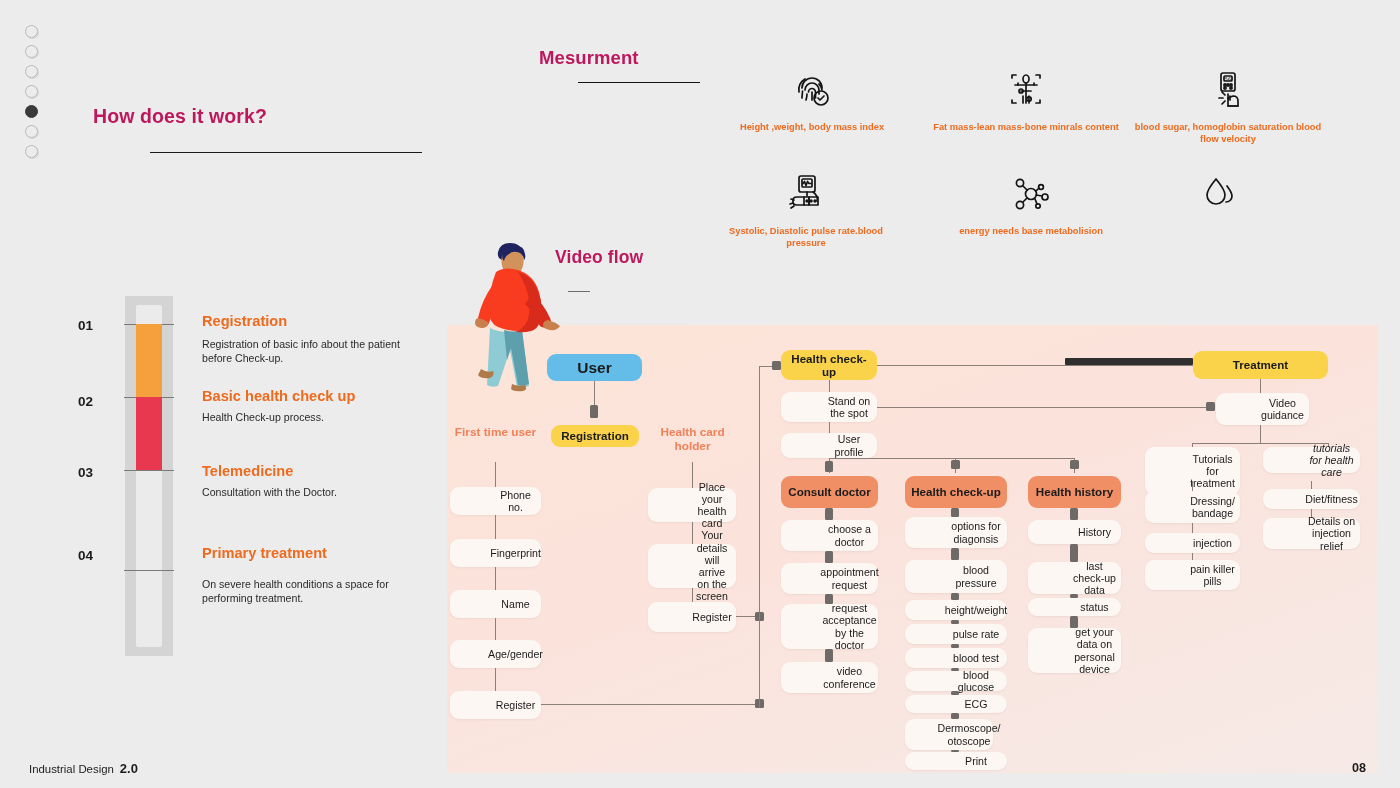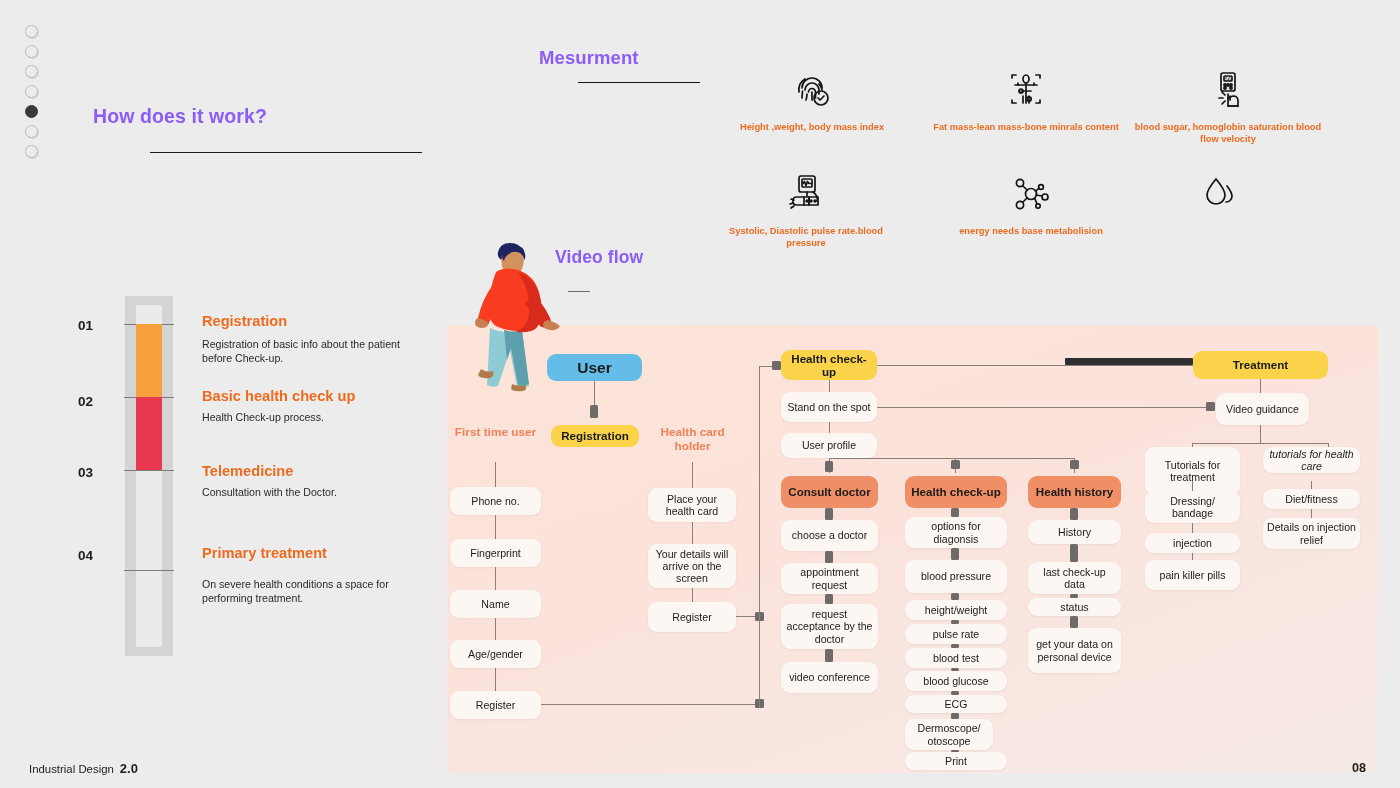--- a/index.html
+++ b/index.html
@@ -16,21 +16,21 @@
   .nav-dot {
     width: 13px; height: 13px; border-radius: 50%;
     border: 1px solid #b9b9b9; background: transparent;
     margin-bottom: 7px;
     box-shadow: 1px 1px 0 #d6d6d6;
   }
   .nav-dot.active { background: #3a3a3a; border-color: #3a3a3a; box-shadow: none; }
 
   
   .section-title {
-    position: absolute; font-weight: bold; color: #8b5cf6; letter-spacing: .1px;
+    position: absolute; font-weight: bold; color: #be185d; letter-spacing: .1px;
   }
   #hdiw-title { left: 93px; top: 105px; font-size: 19.5px; }
   #hdiw-rule {
     position: absolute; left: 150px; top: 152px; width: 272px; height: 0;
     border-top: 1.6px solid #1a1a1a;
     box-shadow: 0 2.5px 0 -1.2px #8e8e8e;
   }
   #mes-title { left: 539px; top: 47px; font-size: 18.5px; }
   #mes-rule {
     position: absolute; left: 578px; top: 82px; width: 122px; height: 0;
@@ -81,21 +81,21 @@
     background: linear-gradient(160deg, #fce4d8 0%, #fbe3dc 45%, #f6eae6 100%);
   }
 
   
   .node {
     position: absolute; border-radius: 9px;
     display: flex; align-items: center; justify-content: center;
     text-align: center; line-height: 1.15;
     font-size: 10.6px; color: #1b1b1b; padding: 2px 4px;
   }
-  .node.plain { background: #fdf7f4; box-shadow: 0 1px 2px rgba(140,110,100,.10); }
+  .node.plain { background: #fdf7f4; box-shadow: 0 1px 2px rgba(140,110,100,.10); padding-left: 44px; }
   .node.yellow { background: #FCD council; }
   .node.yellow { background: #FBD34A; font-weight: bold; }
   .node.salmon { background: #F08F65; font-weight: bold; }
   .node.blue { background: #63BDE8; font-weight: bold; }
   .node.big { font-size: 15.5px; }
   .node.med { font-size: 11.6px; }
 
   .branch-label {
     position: absolute; text-align: center; color: #F08158;
     font-size: 11.8px; line-height: 1.22; font-weight: bold;

